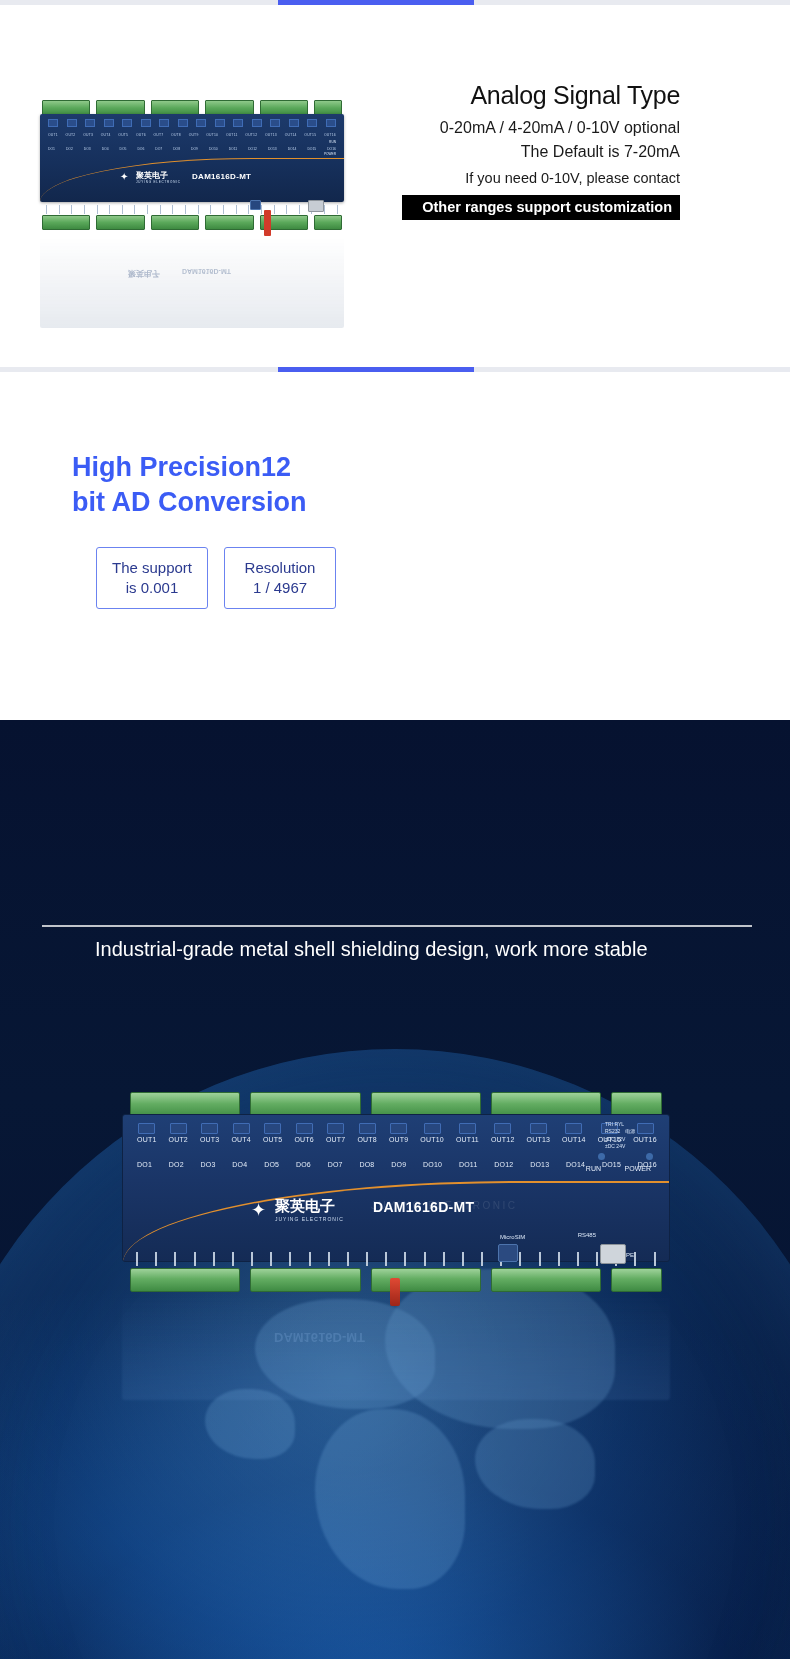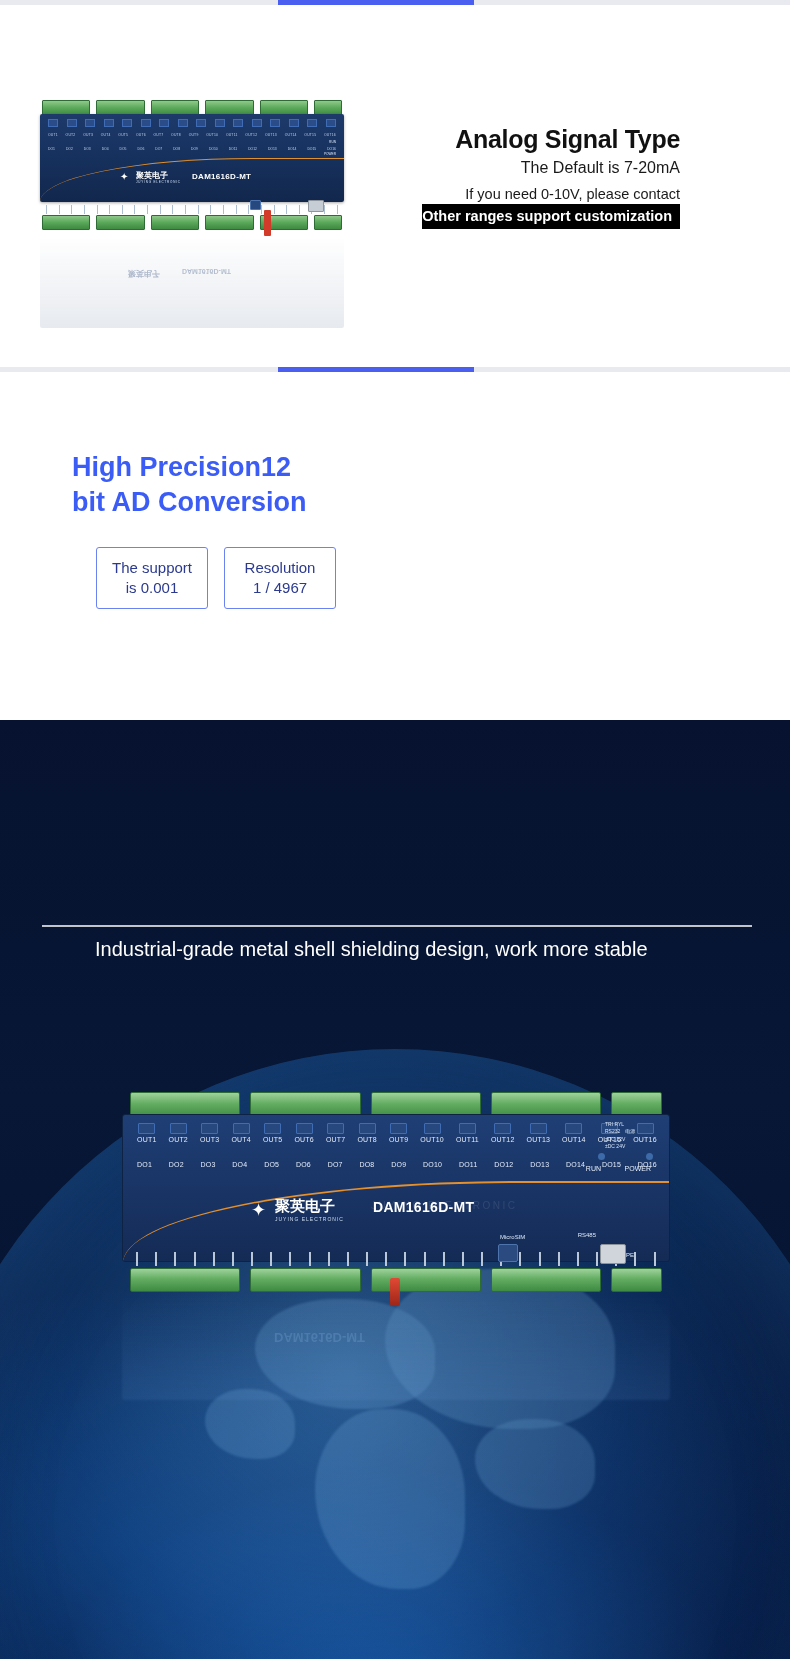--- a/index.html
+++ b/index.html
@@ -39,45 +39,45 @@
 
   .s1-text {
     position:absolute;
     left:380px;
     top:78px;
     width:300px;
     text-align:right;
   }
   .s1-title {
     font-size:25px;
-    font-weight:bold;
+    font-weight:normal;
     color:#111111;
     letter-spacing:-0.3px;
     line-height:34px;
-    margin-top:44px;
   }
   .s1-line {
     font-size:16px;
     color:#1a1a1a;
     line-height:24px;
     white-space:nowrap;
   }
   .s1-sub {
     font-size:14.5px;
     color:#1a1a1a;
     line-height:19px;
     margin-top:5px;
   }
   .s1-banner {
     display:inline-block;
     background:#000000;
     color:#ffffff;
     font-size:14.5px;
     font-weight:bold;
-    padding:4px 8px 5px 0;
+    padding:4px 8px 5px 20px;
+    margin-top:7px;
     white-space:nowrap;
   }
 
   
   .device-wrap { position:absolute; }
   .device {
     position:relative;
     background:linear-gradient(180deg,#1d3a6b 0%,#16305c 55%,#12274c 100%);
     border-radius:2px;
     box-shadow:0 1px 3px rgba(0,0,0,.35);
@@ -411,20 +411,21 @@
     </div>
     <div class="dev-red" style="left:232px;top:110px;width:7px;height:26px;"></div>
 
     <div style="position:absolute;left:8px;top:136px;width:304px;height:92px;background:linear-gradient(180deg,rgba(28,58,105,.30),rgba(28,58,105,0));transform:scaleY(-1);opacity:.35;filter:blur(.5px);border-radius:2px;"></div>
     <div style="position:absolute;left:96px;top:168px;color:rgba(40,70,120,.35);font-size:8px;font-weight:bold;transform:scaleY(-1);">聚英电子</div>
     <div style="position:absolute;left:150px;top:168px;color:rgba(40,70,120,.32);font-size:7px;font-weight:bold;transform:scaleY(-1);">DAM1616D-MT</div>
   </div>
 
   <div class="s1-text">
     <div class="s1-title">Analog Signal Type</div>
+    <div class="s1-line" style="margin-top:4px;">0-20mA / 4-20mA / 0-10V optional</div>
     <div class="s1-line">The Default is 7-20mA</div>
     <div class="s1-sub">If you need 0-10V, please contact</div>
     <div class="s1-banner">Other ranges support customization</div>
   </div>
 
   <div class="divider-bar" style="top:367px;">
     <div class="accent"></div>
   </div>
 </div>
 

